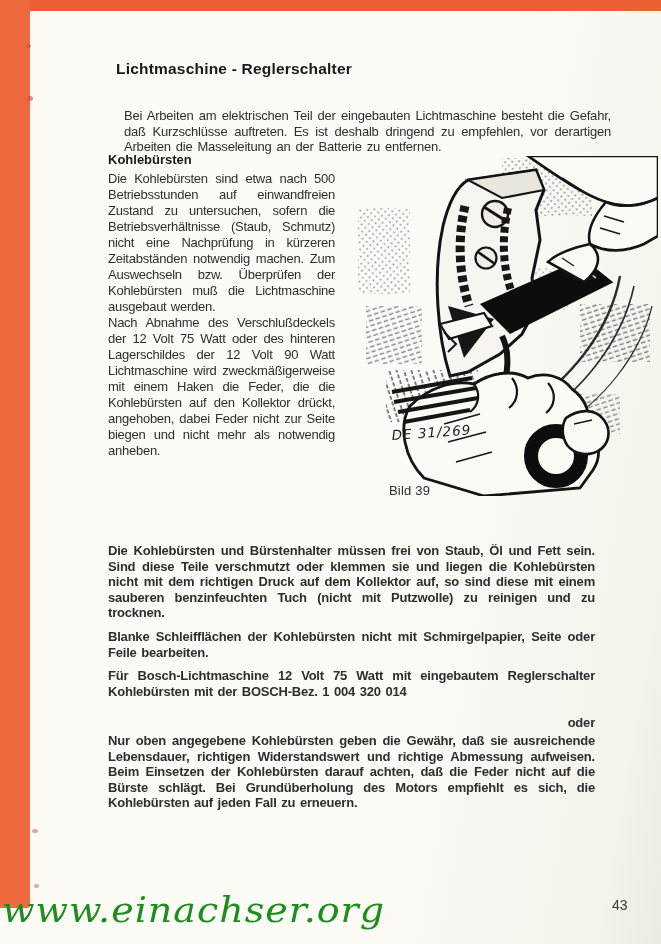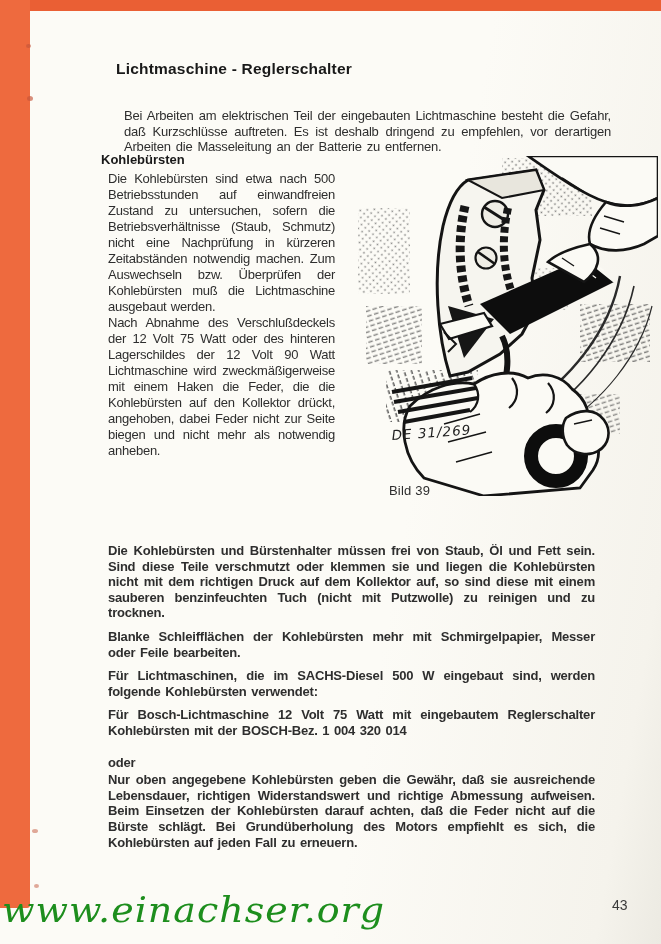--- a/index.html
+++ b/index.html
@@ -18,40 +18,40 @@
   .s4{left:34px;top:884px;width:5px;height:4px;opacity:.5;}
   h1.title{
     position:absolute;left:108px;top:52px;margin:8px;
     font-size:15.5px;font-weight:700;color:#191919;letter-spacing:.2px;
   }
   .intro{
     position:absolute;left:108px;top:92px;width:487px;margin:16px;
     font-size:13px;line-height:15.6px;text-align:justify;letter-spacing:-.2px;word-spacing:1.5px;
   }
   h2.subhead{
-    position:absolute;left:101px;top:152px;margin:0;
+    position:absolute;left:108px;top:152px;margin:0;
     font-size:13px;font-weight:700;color:#191919;
   }
   .leftcol{position:absolute;left:108px;top:171px;width:227px;}
   .leftcol p{
     margin:0;font-size:13px;line-height:16px;text-align:justify;
     letter-spacing:-.25px;word-spacing:1px;hyphens:manual;
   }
   .figurebox{position:absolute;left:352px;top:156px;width:306px;height:340px;margin:0;}
   .caption{
     position:absolute;left:389px;top:483px;
     font-size:13px;color:#2e2e2e;letter-spacing:.2px;
   }
   .bodycol{position:absolute;left:108px;top:543px;width:487px;}
   .bodycol p{
     margin:0 0 8px;font-size:13px;line-height:15.6px;text-align:justify;
     letter-spacing:-.2px;word-spacing:1.2px;hyphens:manual;font-weight:bold;
   }
   .bodycol p.tight{margin-bottom:2px;}
-  .bodycol p.nojust{text-align:left;margin-top:16px;}
+  .bodycol p.nojust{text-align:right;margin-top:16px;}
   .pagenum{position:absolute;left:612px;top:897px;font-size:14px;color:#3a3a3a;}
   .watermark{
     position:absolute;left:2px;top:888px;z-index:5;
     font-family:"DejaVu Serif",serif;font-style:italic;
     font-size:38px;color:#1d8e1d;letter-spacing:1px;white-space:nowrap;
     transform:scaleY(.92);
   }
 </style>
 </head>
 <body>
@@ -163,22 +163,21 @@
       </g>
 
       <text x="40" y="284" font-family="DejaVu Sans, sans-serif" font-style="italic" font-size="13.5" fill="#222" letter-spacing="1" transform="rotate(-4 40 284)">DE 31/269</text>
     </svg>
   </figure>
 
   <div class="caption">Bild 39</div>
 
   <div class="bodycol">
     <p>Die Kohlebürsten und Bürstenhalter müssen frei von Staub, Öl und Fett sein. Sind diese Teile verschmutzt oder klemmen sie und liegen die Kohlebürsten nicht mit dem richtigen Druck auf dem Kollektor auf, so sind diese mit einem sauberen benzinfeuch­ten Tuch (nicht mit Putzwolle) zu reinigen und zu trocknen.</p>
-    <p>Blanke Schleifflächen der Kohlebürsten mehr mit Schmirgelpapier, Messer oder Feile bearbeiten.</p>
-    <p>Für Lichtmaschinen, die im SACHS-Diesel 500 W eingebaut sind, werden folgende Kohlebürsten verwendet:</p>
+    <p>Blanke Schleifflächen der Kohlebürsten nicht mit Schmirgelpapier, Seite oder Feile bearbeiten.</p>
     <p class="tight">Für Bosch-Lichtmaschine 12 Volt 75 Watt mit eingebautem Reglerschalter Kohle­bürsten mit der BOSCH-Bez. 1 004 320 014</p>
     <p class="tight nojust">oder</p>
     <p>Nur oben angegebene Kohlebürsten geben die Gewähr, daß sie ausreichende Lebensdauer, richtigen Widerstandswert und richtige Abmessung aufweisen. Beim Einsetzen der Kohlebürsten darauf achten, daß die Feder nicht auf die Bürste schlägt. Bei Grundüberholung des Motors empfiehlt es sich, die Kohlebürsten auf jeden Fall zu erneuern.</p>
   </div>
 
   <div class="pagenum">43</div>
 
   <div class="watermark">www.einachser.org</div>
 
 </div>

